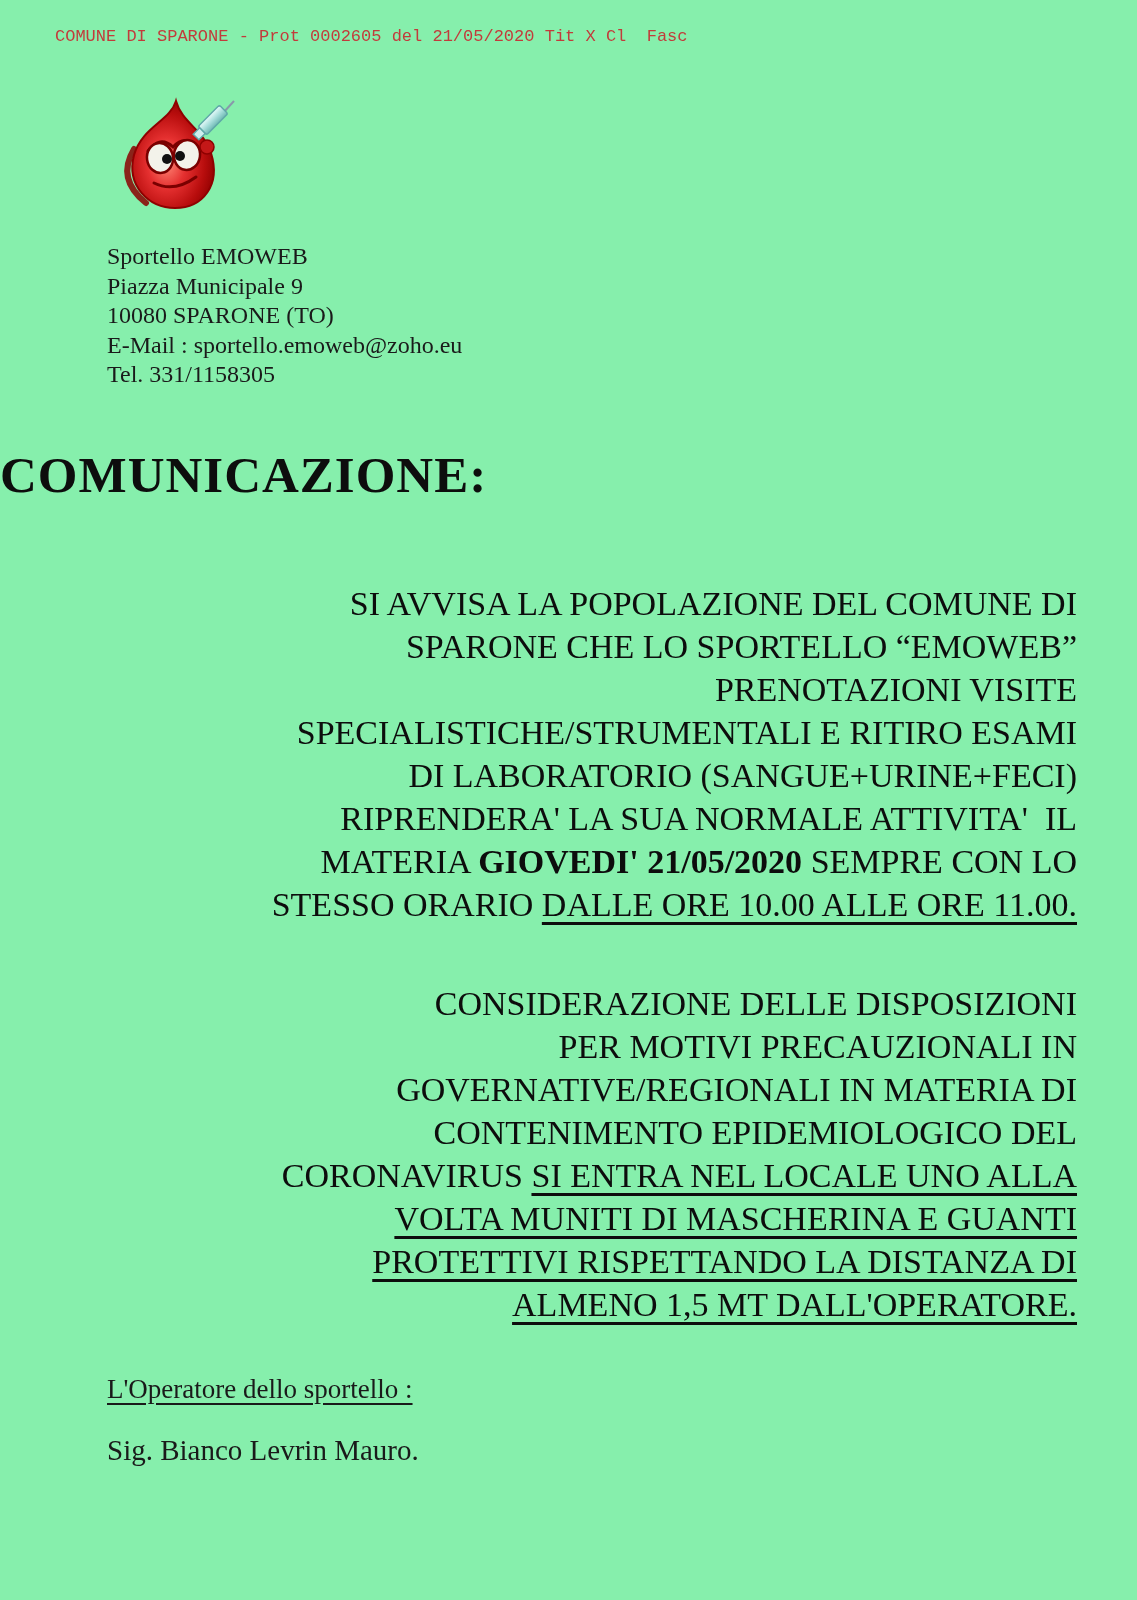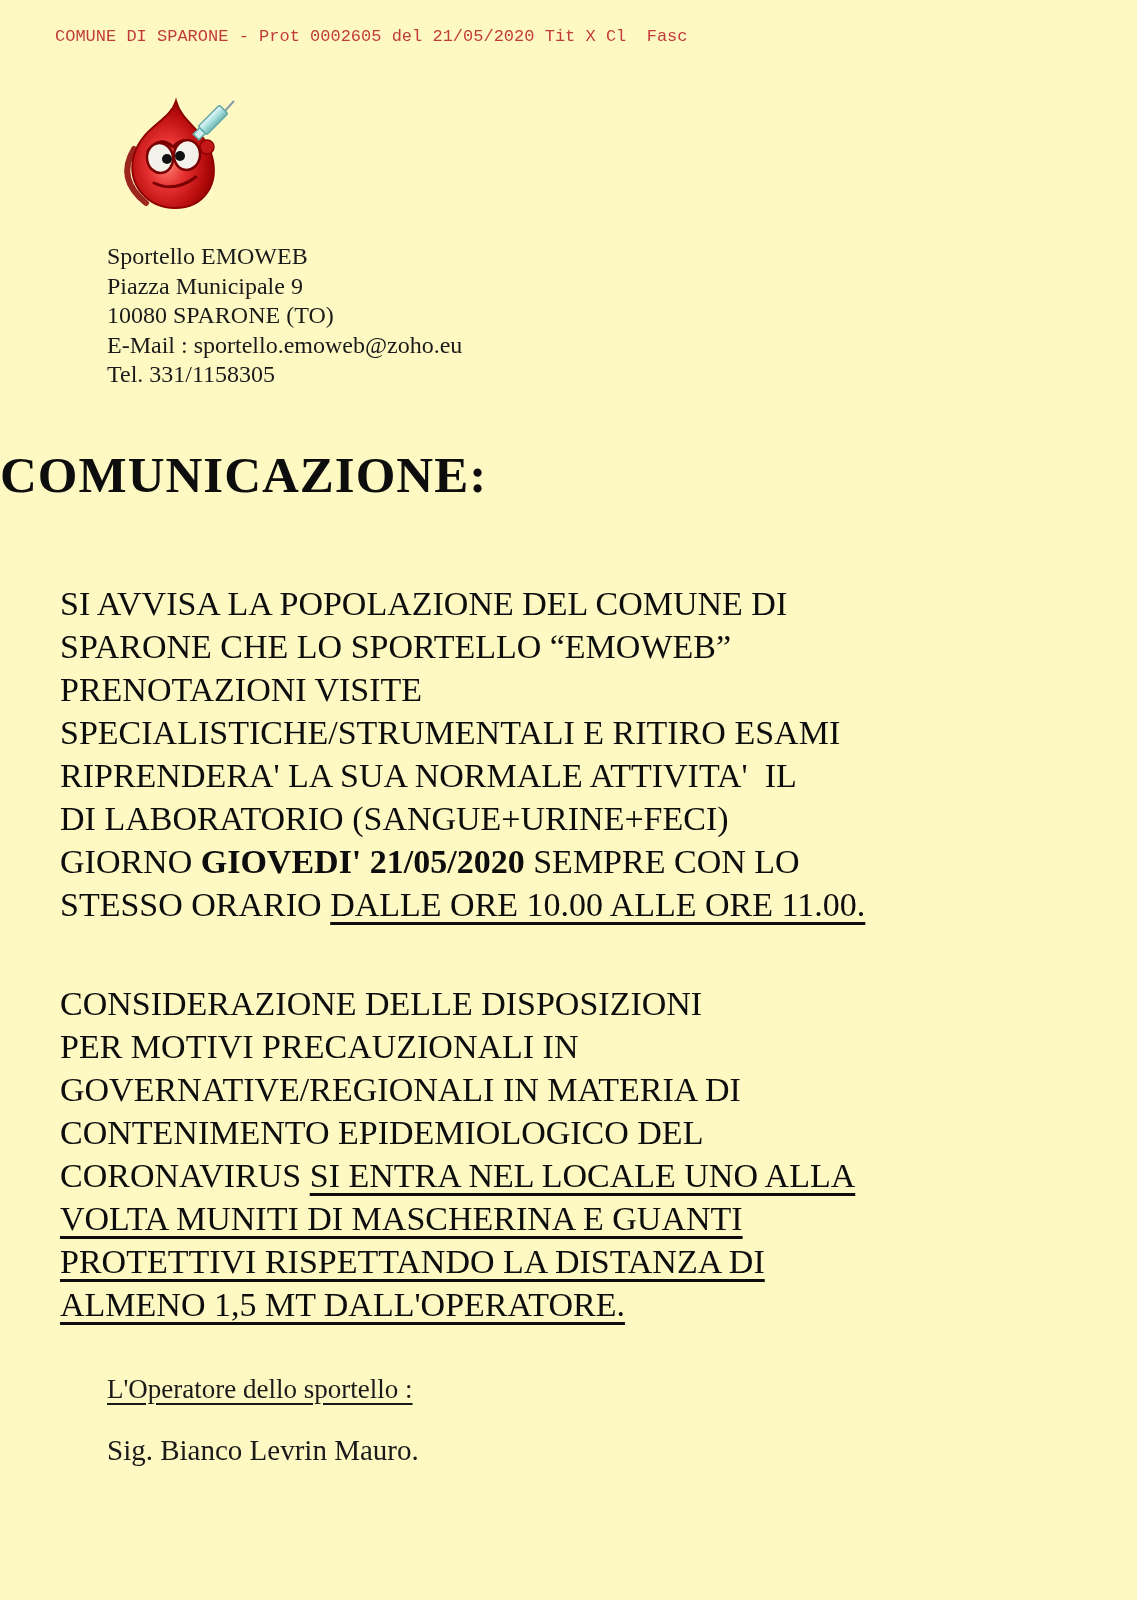--- a/index.html
+++ b/index.html
@@ -5,21 +5,21 @@
   * { margin: 0; padding: 0; box-sizing: border-box; }
   html, body { background: #ffffff; }
   body {
     font-family: "Liberation Serif", serif;
     color: #111111;
   }
   .page {
     position: relative;
     width: 1137px;
     height: 1600px;
-    background: #fef9c3;
+    background: #86efac;
     overflow: hidden;
     margin: 0 auto;
   }
   .prot-header {
     position: absolute;
     left: 55px;
     top: 27px;
     font-family: "Liberation Mono", monospace;
     font-size: 17px;
     color: #c23b3b;
@@ -48,21 +48,21 @@
     width: 100%;
     font-size: 51px;
     font-weight: bold;
     letter-spacing: 1px;
     color: #0d0d0d;
   }
   .para {
     position: absolute;
     left: 60px;
     right: 60px;
-    text-align: left;
+    text-align: right;
     font-size: 34px;
     line-height: 43px;
     color: #0d0d0d;
   }
   .para-1 { top: 582px; }
   .para-2 { top: 982px; }
   .b { font-weight: bold; }
   .u {
     text-decoration: underline;
     text-decoration-thickness: 3px;
@@ -140,23 +140,23 @@
     <div>Tel. 331/1158305</div>
   </div>
 
   <div class="doc-title">COMUNICAZIONE:</div>
 
   <div class="para para-1">
     <div>SI AVVISA LA POPOLAZIONE DEL COMUNE DI</div>
     <div>SPARONE CHE LO SPORTELLO “EMOWEB”</div>
     <div>PRENOTAZIONI VISITE</div>
     <div>SPECIALISTICHE/STRUMENTALI E RITIRO ESAMI</div>
+    <div>DI LABORATORIO (SANGUE+URINE+FECI)</div>
     <div>RIPRENDERA' LA SUA NORMALE ATTIVITA'&nbsp; IL</div>
-    <div>DI LABORATORIO (SANGUE+URINE+FECI)</div>
-    <div><span>GIORNO </span><span class="b">GIOVEDI' 21/05/2020</span><span> SEMPRE CON LO</span></div>
+    <div><span>MATERIA </span><span class="b">GIOVEDI' 21/05/2020</span><span> SEMPRE CON LO</span></div>
     <div><span>STESSO ORARIO </span><span class="u">DALLE ORE 10.00 ALLE ORE 11.00.</span></div>
   </div>
 
   <div class="para para-2">
     <div>CONSIDERAZIONE DELLE DISPOSIZIONI</div>
     <div>PER MOTIVI PRECAUZIONALI IN</div>
     <div>GOVERNATIVE/REGIONALI IN MATERIA DI</div>
     <div>CONTENIMENTO EPIDEMIOLOGICO DEL</div>
     <div><span>CORONAVIRUS </span><span class="u">SI ENTRA NEL LOCALE UNO ALLA</span></div>
     <div><span class="u">VOLTA MUNITI DI MASCHERINA E GUANTI</span></div>

